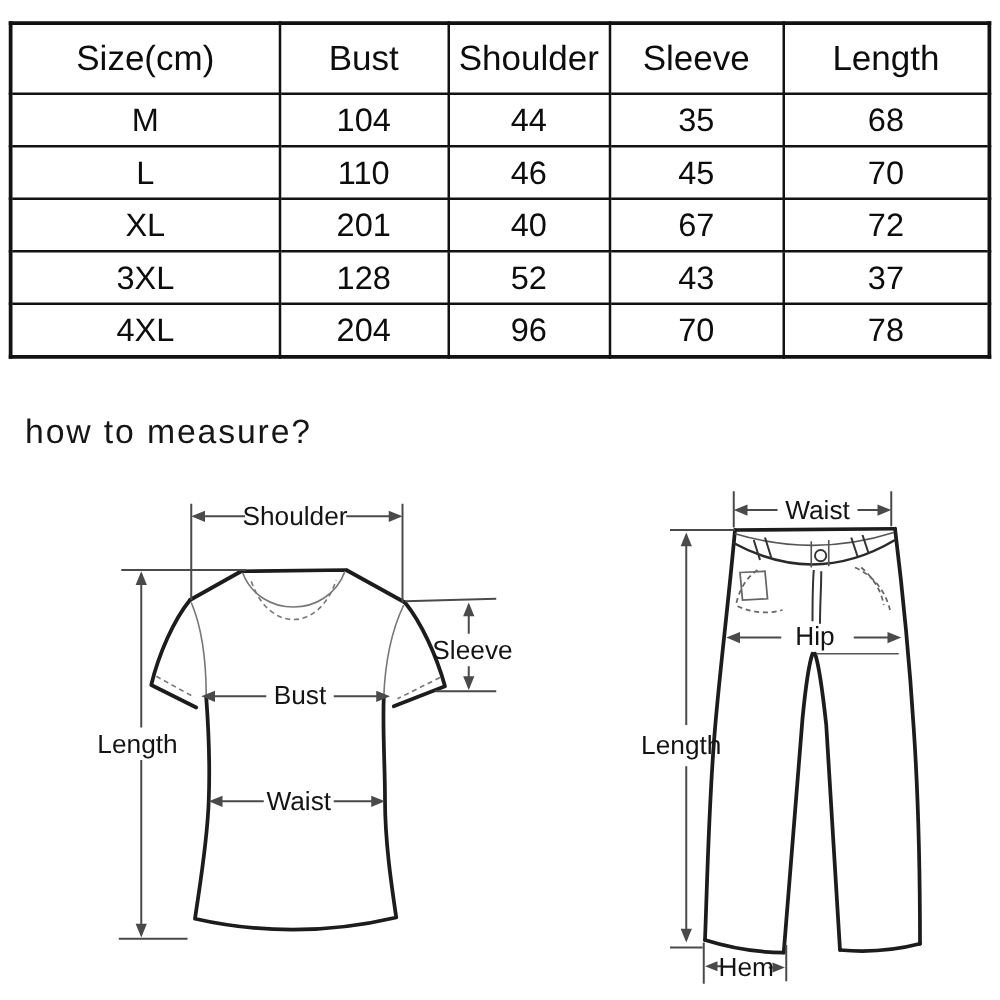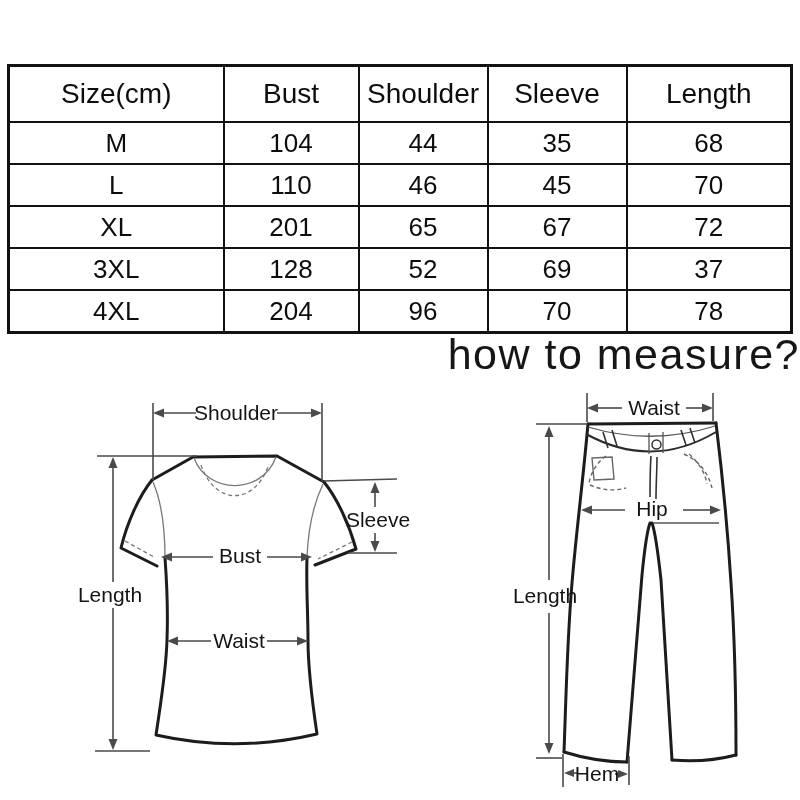--- a/index.html
+++ b/index.html
@@ -9,36 +9,35 @@
     position:relative;
     overflow:hidden;
     font-family:"Liberation Sans", sans-serif;
   }
   table.size-chart {
     position:absolute; top:17px; left:7px;
     width:783px;
     border-collapse:collapse;
     table-layout:fixed;
     border:3px solid #121212;
-    margin-top:47px;
   }
   table.size-chart td {
     border:2px solid #121212;
     text-align:center;
     vertical-align:middle;
     color:#0d0d0d;
     overflow:hidden;
     white-space:nowrap;
   }
   tr.hdr td { height:52px; font-size:28px; }
   tr.data td { height:38px; font-size:26px; }
   .heading {
     position:absolute; top:331px; left:20px; width:780px;
-    text-align:right;
-    font-size:43px;
+    text-align:left;
+    font-size:27px;
     letter-spacing:1.5px;
     color:#161616;
     line-height:1.1;
   }
   svg.diagram { position:absolute; top:370px; left:0; }
   .outline { stroke:#1c1c1c; stroke-width:3; fill:none; stroke-linejoin:round; stroke-linecap:round; }
   .seam    { stroke:#777; stroke-width:1.3; fill:none; }
   .seam2   { stroke:#555; stroke-width:1.3; fill:none; }
   .band    { stroke:#2a2a2a; stroke-width:2; fill:none; }
   .detail  { stroke:#333; stroke-width:1.6; fill:none; }
@@ -82,29 +81,29 @@
     <tr class="data">
       <td>L</td>
       <td>110</td>
       <td>46</td>
       <td>45</td>
       <td>70</td>
     </tr>
     <tr class="data">
       <td>XL</td>
       <td>201</td>
-      <td>65</td>
+      <td>40</td>
       <td>67</td>
       <td>72</td>
     </tr>
     <tr class="data">
       <td>3XL</td>
       <td>128</td>
       <td>52</td>
-      <td>69</td>
+      <td>43</td>
       <td>37</td>
     </tr>
     <tr class="data">
       <td>4XL</td>
       <td>204</td>
       <td>96</td>
       <td>70</td>
       <td>78</td>
     </tr>
   </tbody>

